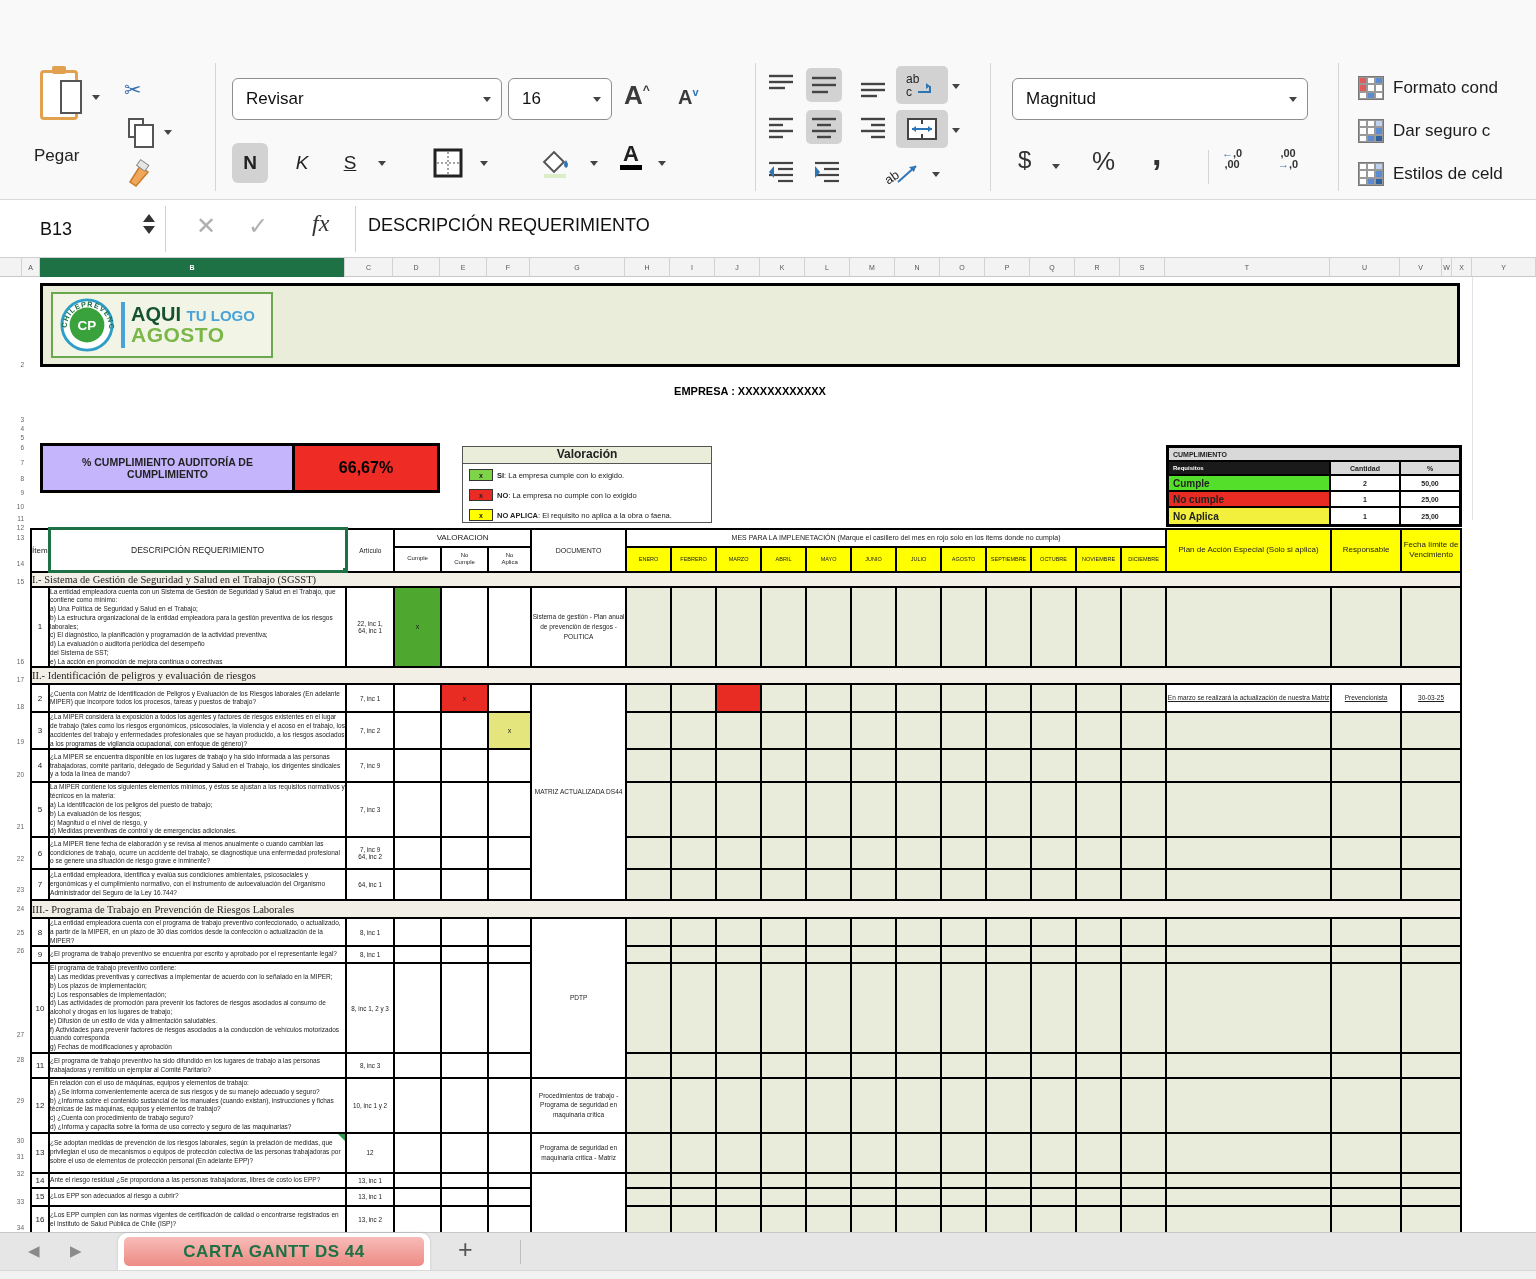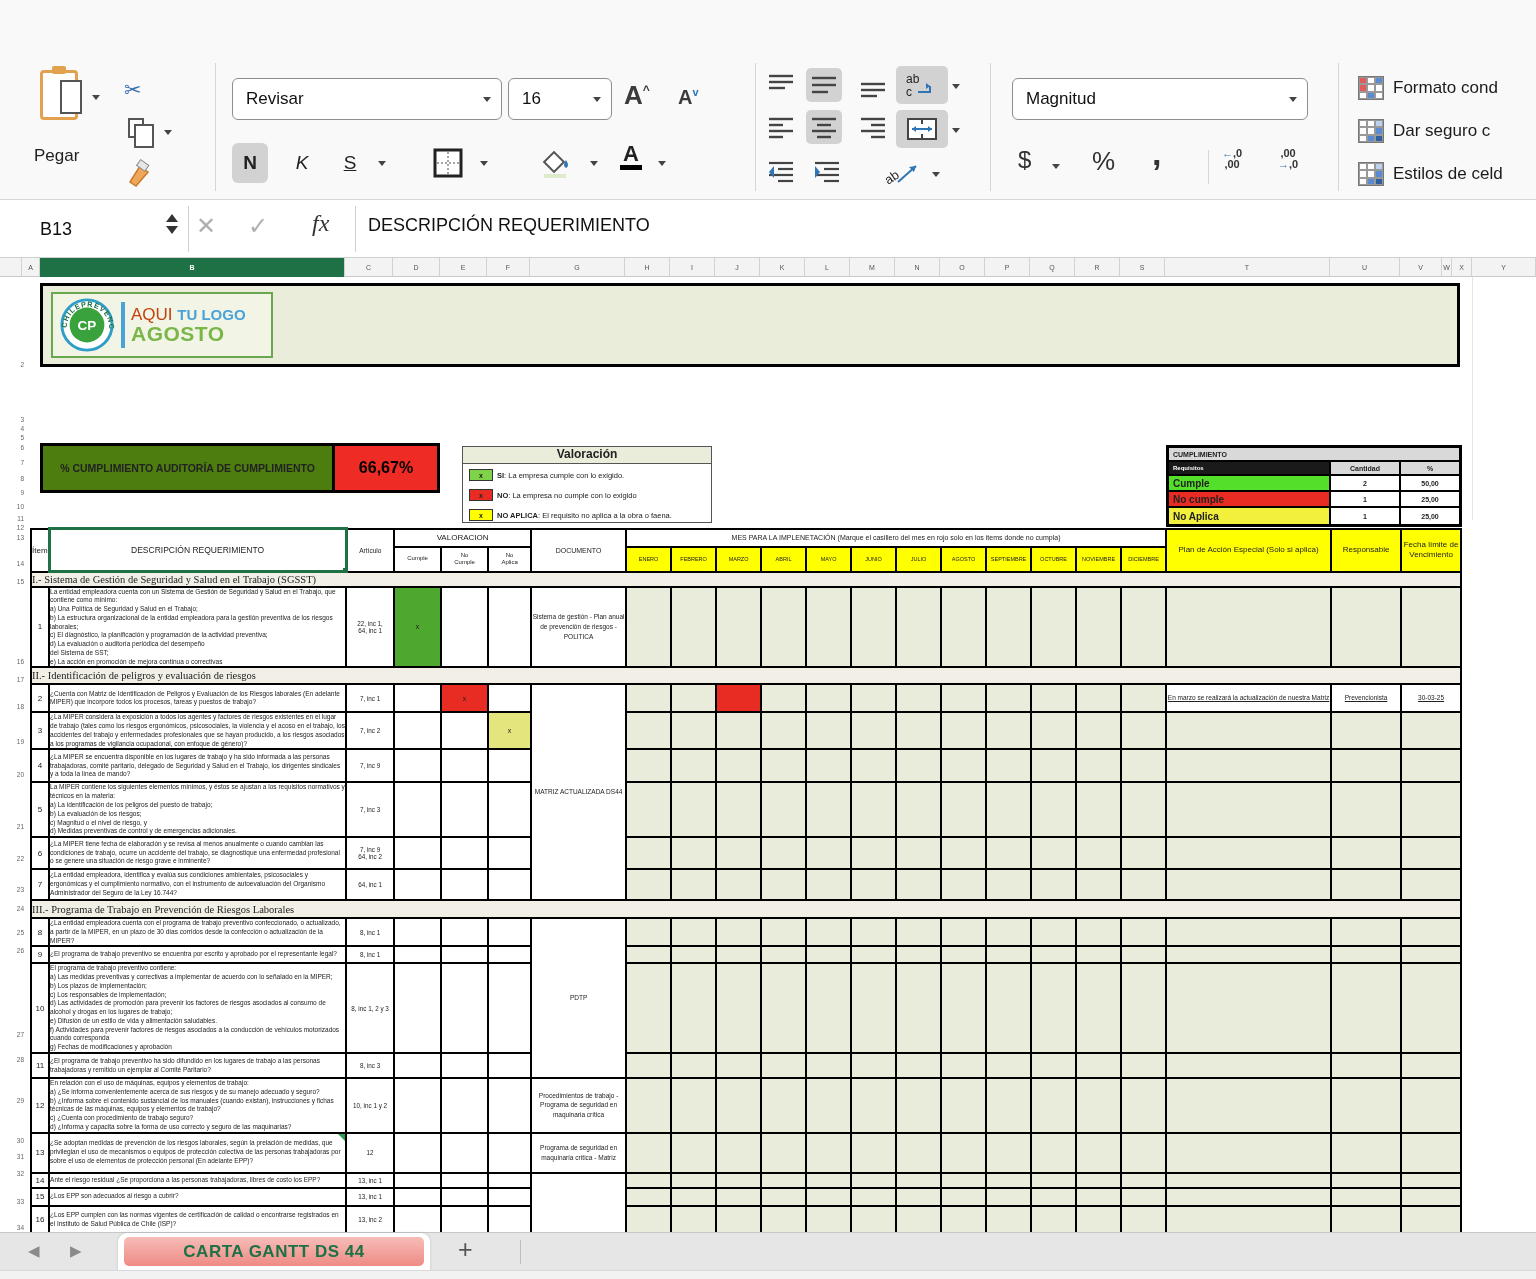--- a/index.html
+++ b/index.html
@@ -28,48 +28,48 @@
   
   .dec{position:absolute;font-size:11px;line-height:11px;color:#333;text-align:center;font-weight:bold;}
   .dec .blue{color:#2e75b6;}
   
   .stylerow{position:absolute;display:flex;align-items:center;gap:9px;white-space:nowrap;}
   .stylerow .lbl{font-size:17px;color:#1c1c1c;}
   .gridic{width:26px;height:24px;border:1.5px solid #777;display:grid;grid-template-columns:1fr 1fr 1fr;grid-template-rows:1fr 1fr 1fr;background:#fff;}
   .gridic div{border:0.5px solid #999;}
   
   .fbar{position:absolute;left:0;top:200px;width:1536px;height:58px;background:#fff;border-bottom:1px solid #cfcfcf;}
-  .namebox{position:absolute;left:0;top:6px;width:189px;height:46px;border-right:1px solid #d0d0d0;display:flex;align-items:center;}
+  .namebox{position:absolute;left:0;top:6px;width:166px;height:46px;border-right:1px solid #d0d0d0;display:flex;align-items:center;}
   .namebox .ref{font-size:18px;color:#111;padding-left:40px;}
   .spin{position:absolute;right:10px;top:8px;display:flex;flex-direction:column;gap:4px;}
   .spin i{width:0;height:0;border-left:6px solid transparent;border-right:6px solid transparent;}
   .spin .up{border-bottom:8px solid #333;}
   .spin .dn{border-top:8px solid #333;}
   .fglyph{position:absolute;top:12px;font-size:24px;color:#b0b0b0;}
   .fx{font-family:"Liberation Serif",serif;font-style:italic;font-size:24px;color:#333;}
   .fvalue{position:absolute;left:368px;top:15px;font-size:18px;color:#111;white-space:nowrap;}
   .fdiv{position:absolute;left:355px;top:6px;width:1px;height:46px;background:#d0d0d0;}
   
   .colheads{position:absolute;left:0;top:258px;width:1536px;height:19px;display:flex;background:#f3f3f3;border-bottom:1px solid #c9c9c9;}
   .ch{height:19px;border-right:1px solid #d2d2d2;font-size:7px;color:#555;display:flex;align-items:center;justify-content:center;overflow:hidden;}
   .ch.sel{background:#1e7145;color:#fff;font-weight:bold;}
   
   .canvas{position:absolute;left:0;top:277px;width:1536px;height:955px;background:#fff;overflow:hidden;}
   .rownum{position:absolute;left:0;width:24px;text-align:right;font-size:6.5px;color:#666;}
   .banner{position:absolute;left:40px;top:6px;width:1420px;height:84px;background:#e9edda;border:3px solid #000;}
   .logobox{position:absolute;left:8px;top:6px;width:222px;height:66px;background:#f2f5e6;border:2px solid #6aa84f;display:flex;align-items:center;gap:6px;padding-left:6px;}
   .logotext{line-height:1.02;white-space:nowrap;}
-  .lg-green{color:#c2410c;font-weight:normal;font-size:17px;}
+  .lg-green{color:#14532d;font-weight:bold;font-size:20px;}
   .lg-blue{color:#4aa3d8;font-weight:bold;font-size:15px;}
   .lg-big{color:#7ab648;font-weight:bold;font-size:21px;letter-spacing:0.5px;}
   .vbar{width:4px;height:46px;background:#4aa3d8;}
   .btitle{position:absolute;left:0;top:34px;width:100%;text-align:center;font-size:12px;font-weight:bold;color:#000;}
   .empresa{position:absolute;left:0;top:108px;width:1500px;text-align:center;font-size:11px;font-weight:bold;color:#000;}
   .kpi{position:absolute;left:40px;top:166px;width:400px;height:50px;border:3px solid #000;display:flex;}
-  .kpi .lab{width:292px;background:#4d7c0f;display:flex;align-items:center;justify-content:center;font-size:10.5px;font-weight:bold;border-right:3px solid #000;text-align:center;}
+  .kpi .lab{width:252px;background:#c4b5fd;display:flex;align-items:center;justify-content:center;font-size:10.5px;font-weight:bold;border-right:3px solid #000;text-align:center;}
   .kpi .val{flex:1;background:#ee2b24;display:flex;align-items:center;justify-content:center;font-size:16px;font-weight:bold;color:#000;}
   .valbox{position:absolute;left:462px;top:169px;width:250px;height:77px;border:1.5px solid #555;background:#fff;}
   .valbox .vtitle{height:17px;background:#e9edda;border-bottom:1.5px solid #555;text-align:center;font-size:12px;font-weight:bold;}
   .vrow{display:flex;align-items:center;gap:4px;padding:2.5px 0 0 6px;height:20px;}
   .xbox{width:24px;height:12px;border:1px solid #333;font-size:7px;font-weight:bold;display:flex;align-items:center;justify-content:center;}
   .vtext{font-size:7.5px;white-space:nowrap;}
   .cump{position:absolute;left:1166px;top:168px;width:296px;border:3px solid #000;background:#fff;font-size:7px;}
   .cumptitle{height:14px;background:#d9d9d9;border-bottom:2px solid #000;font-weight:bold;padding-left:4px;display:flex;align-items:center;}
   .cumprow{display:flex;border-bottom:2px solid #000;}
   .cumprow:last-child{border-bottom:none;}
@@ -414,20 +414,21 @@
           <text font-size="7.5" fill="#1d6f3f" font-weight="bold" letter-spacing="1"><textPath href="#arcPath" id="brandArc">CHILEPREVENCION</textPath></text>
           <text x="29" y="34" text-anchor="middle" font-size="14" fill="#fff" font-weight="bold" id="badgeTxt">CP</text>
         </svg>
         <div class="vbar"></div>
         <div class="logotext">
           <div><span class="lg-green">AQUI </span><span class="lg-blue">TU LOGO</span></div>
           <div class="lg-big">AGOSTO</div>
         </div>
       </div>
     </div>
+    <div class="empresa">EMPRESA : XXXXXXXXXXXX</div>
 
     <div class="kpi">
       <div class="lab">% CUMPLIMIENTO AUDITORÍA DE CUMPLIMIENTO</div>
       <div class="val">66,67%</div>
     </div>
 
     <div class="valbox">
       <div class="vtitle">Valoración</div>
       <div id="valrows">
           <div class="vrow">

